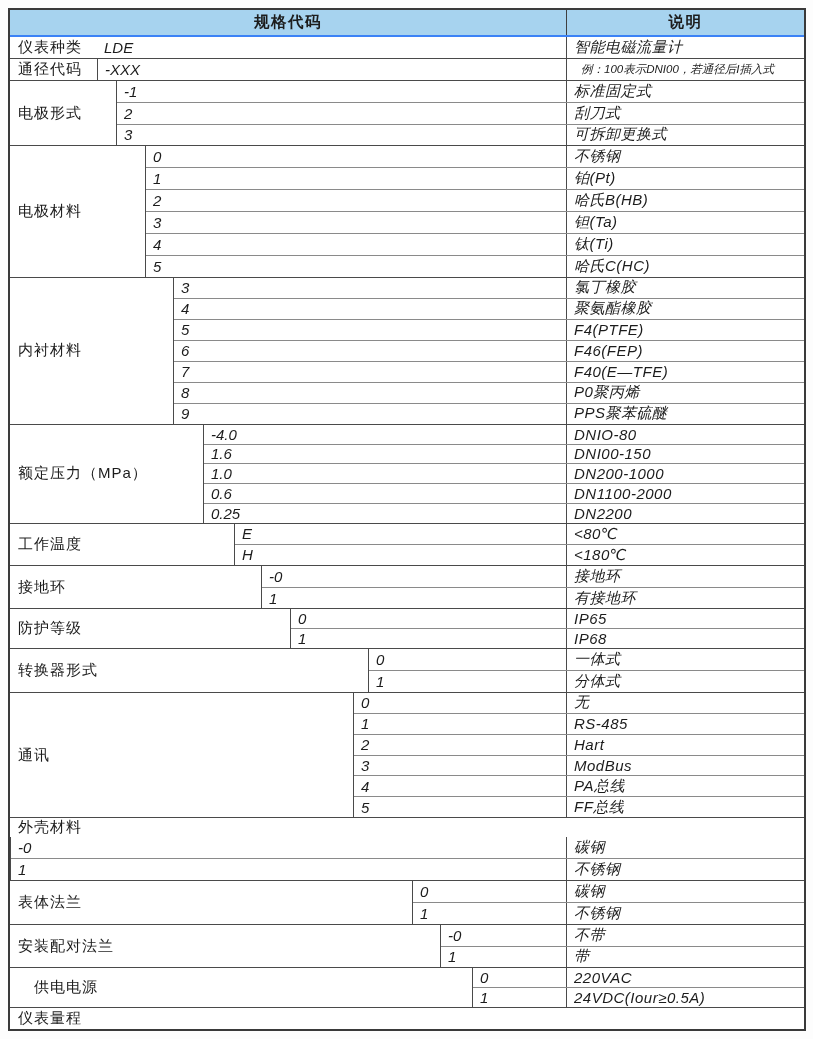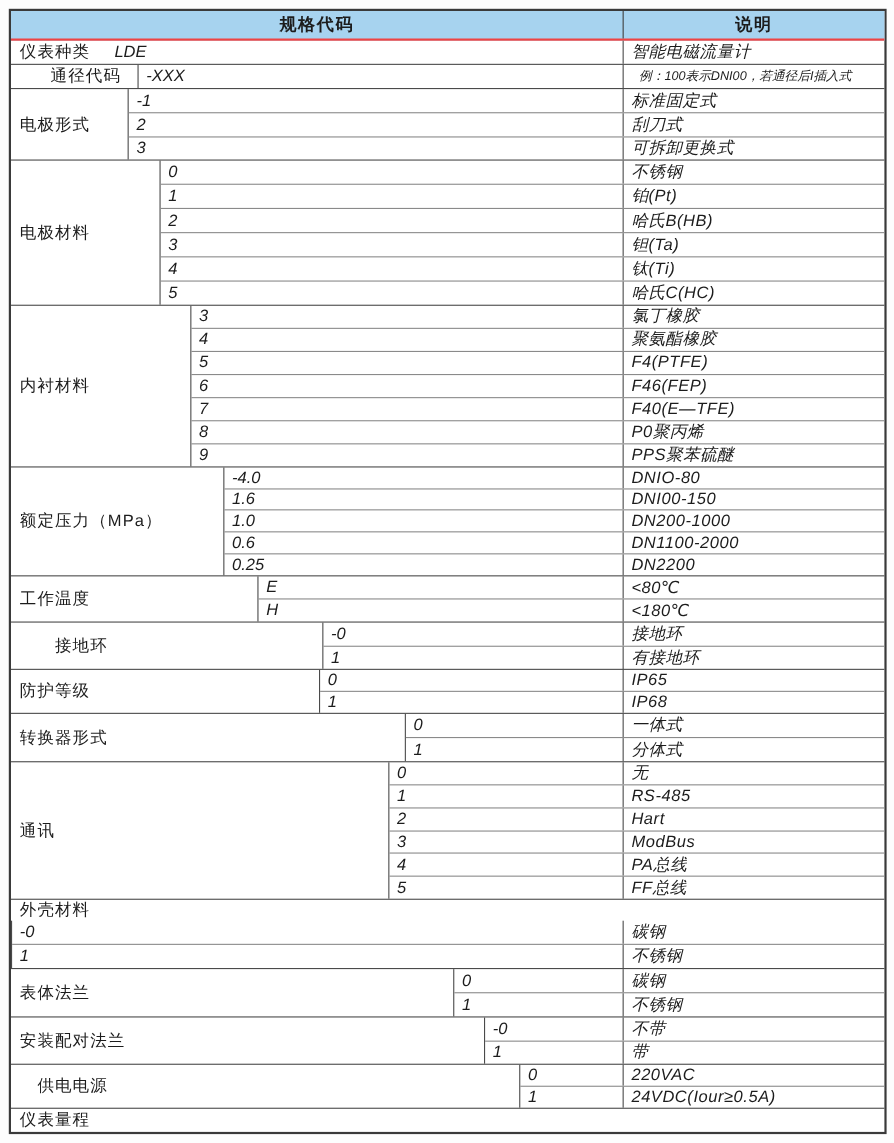--- a/index.html
+++ b/index.html
@@ -17,21 +17,21 @@
     border: 2px solid #3a3a3a;
     background: #ffffff;
     display: flex;
     flex-direction: column;
   }
   .header-row {
     flex: none;
     height: 27px;
     display: flex;
     background: #a7d3ef;
-    border-bottom: 2px solid #ef4444;
+    border-bottom: 2px solid #3b82f6;
     font-weight: bold;
     font-size: 15.5px;
     letter-spacing: 1.5px;
   }
   .hcell {
     display: flex;
     align-items: center;
     justify-content: center;
   }
   .hcell.spec { flex: 1; }
@@ -108,21 +108,21 @@
 <div class="section first" style="flex-grow: 1;">
       <div class="label-cell" style="width: 87px; text-align: center;">仪表种类</div>
       <div class="right-part no-divider">
         <div class="srow">
       <div class="code-cell">LDE</div>
       <div class="desc-cell">智能电磁流量计</div>
     </div>
       </div>
     </div>
     <div class="section" style="flex-grow: 1;">
-      <div class="label-cell" style="width: 87px; margin-left: 28px;">通径代码</div>
+      <div class="label-cell" style="width: 87px;">通径代码</div>
       <div class="right-part">
         <div class="srow">
       <div class="code-cell">-XXX</div>
       <div class="desc-cell small">例：100表示DNI00，若通径后I插入式</div>
     </div>
       </div>
     </div>
     <div class="section" style="flex-grow: 3;">
       <div class="label-cell" style="width: 106px;">电极形式</div>
       <div class="right-part">
@@ -233,21 +233,21 @@
         <div class="srow">
       <div class="code-cell">E</div>
       <div class="desc-cell">&lt;80℃</div>
     </div>
         <div class="srow">
       <div class="code-cell">H</div>
       <div class="desc-cell">&lt;180℃</div>
     </div>
       </div>
     </div>
-    <div class="section" style="flex-grow: 2; padding-left: 32px;">
+    <div class="section" style="flex-grow: 2;">
       <div class="label-cell" style="width: 251px;">接地环</div>
       <div class="right-part">
         <div class="srow">
       <div class="code-cell">-0</div>
       <div class="desc-cell">接地环</div>
     </div>
         <div class="srow">
       <div class="code-cell">1</div>
       <div class="desc-cell">有接地环</div>
     </div>

